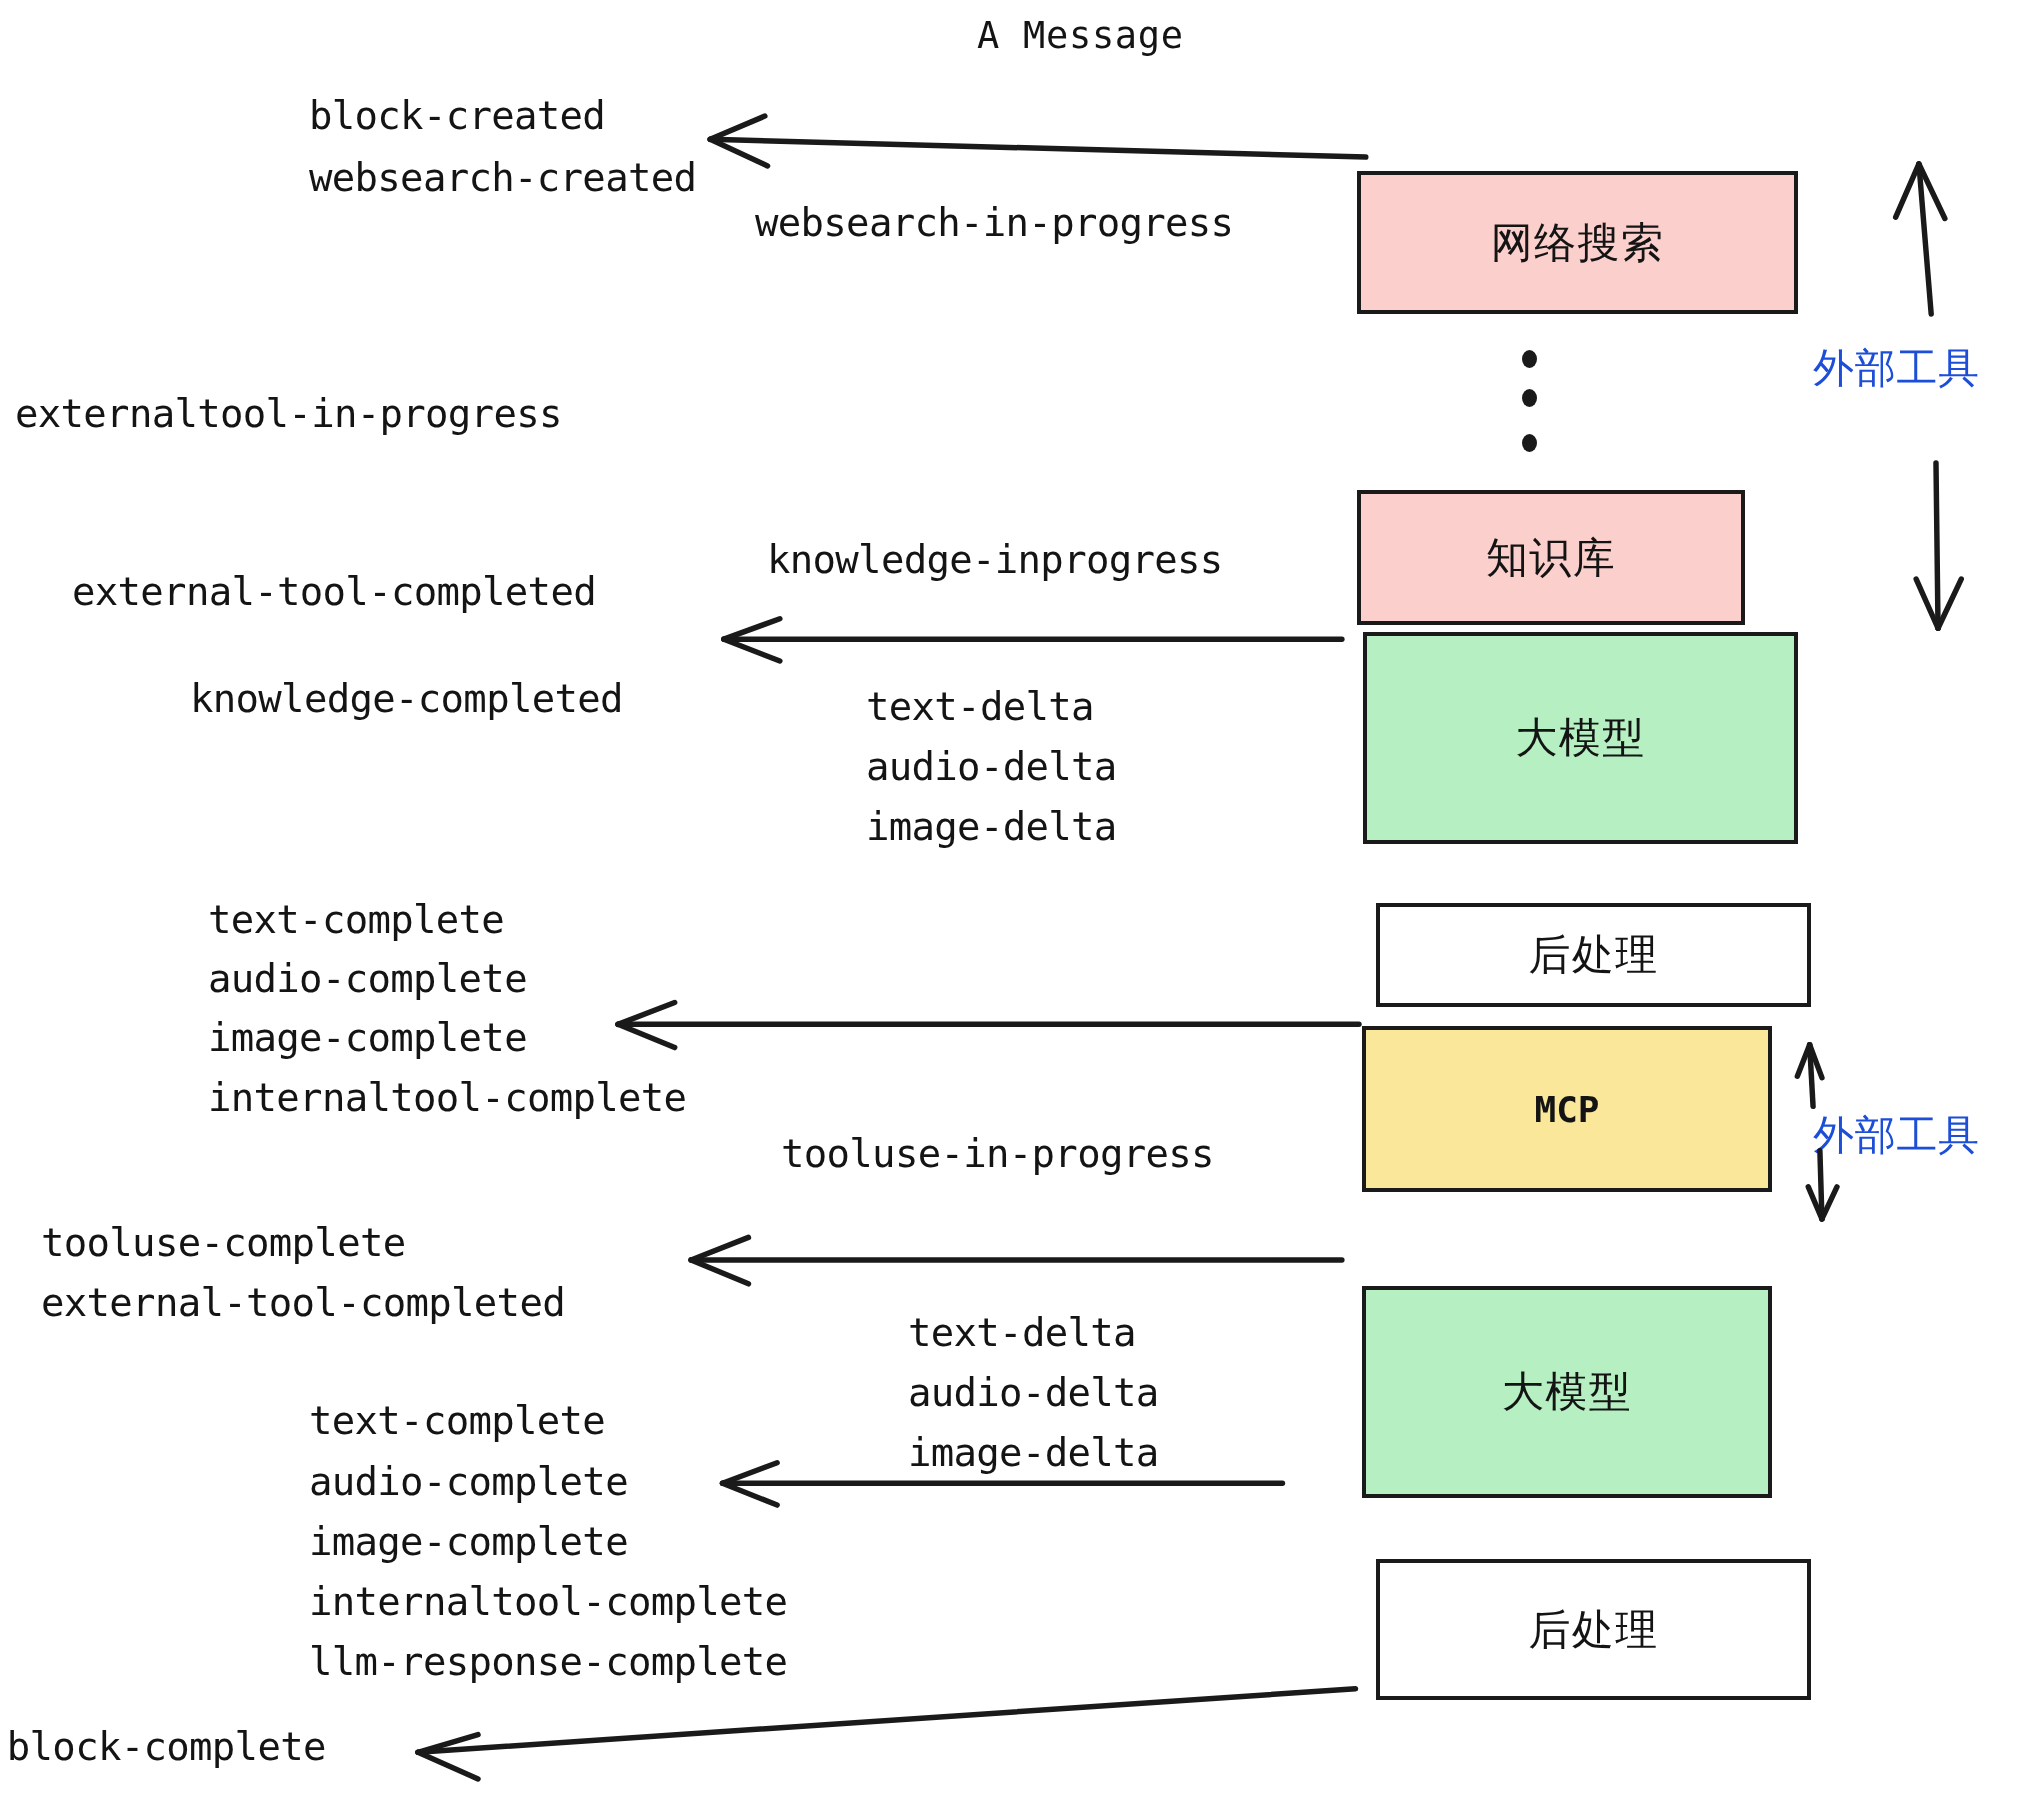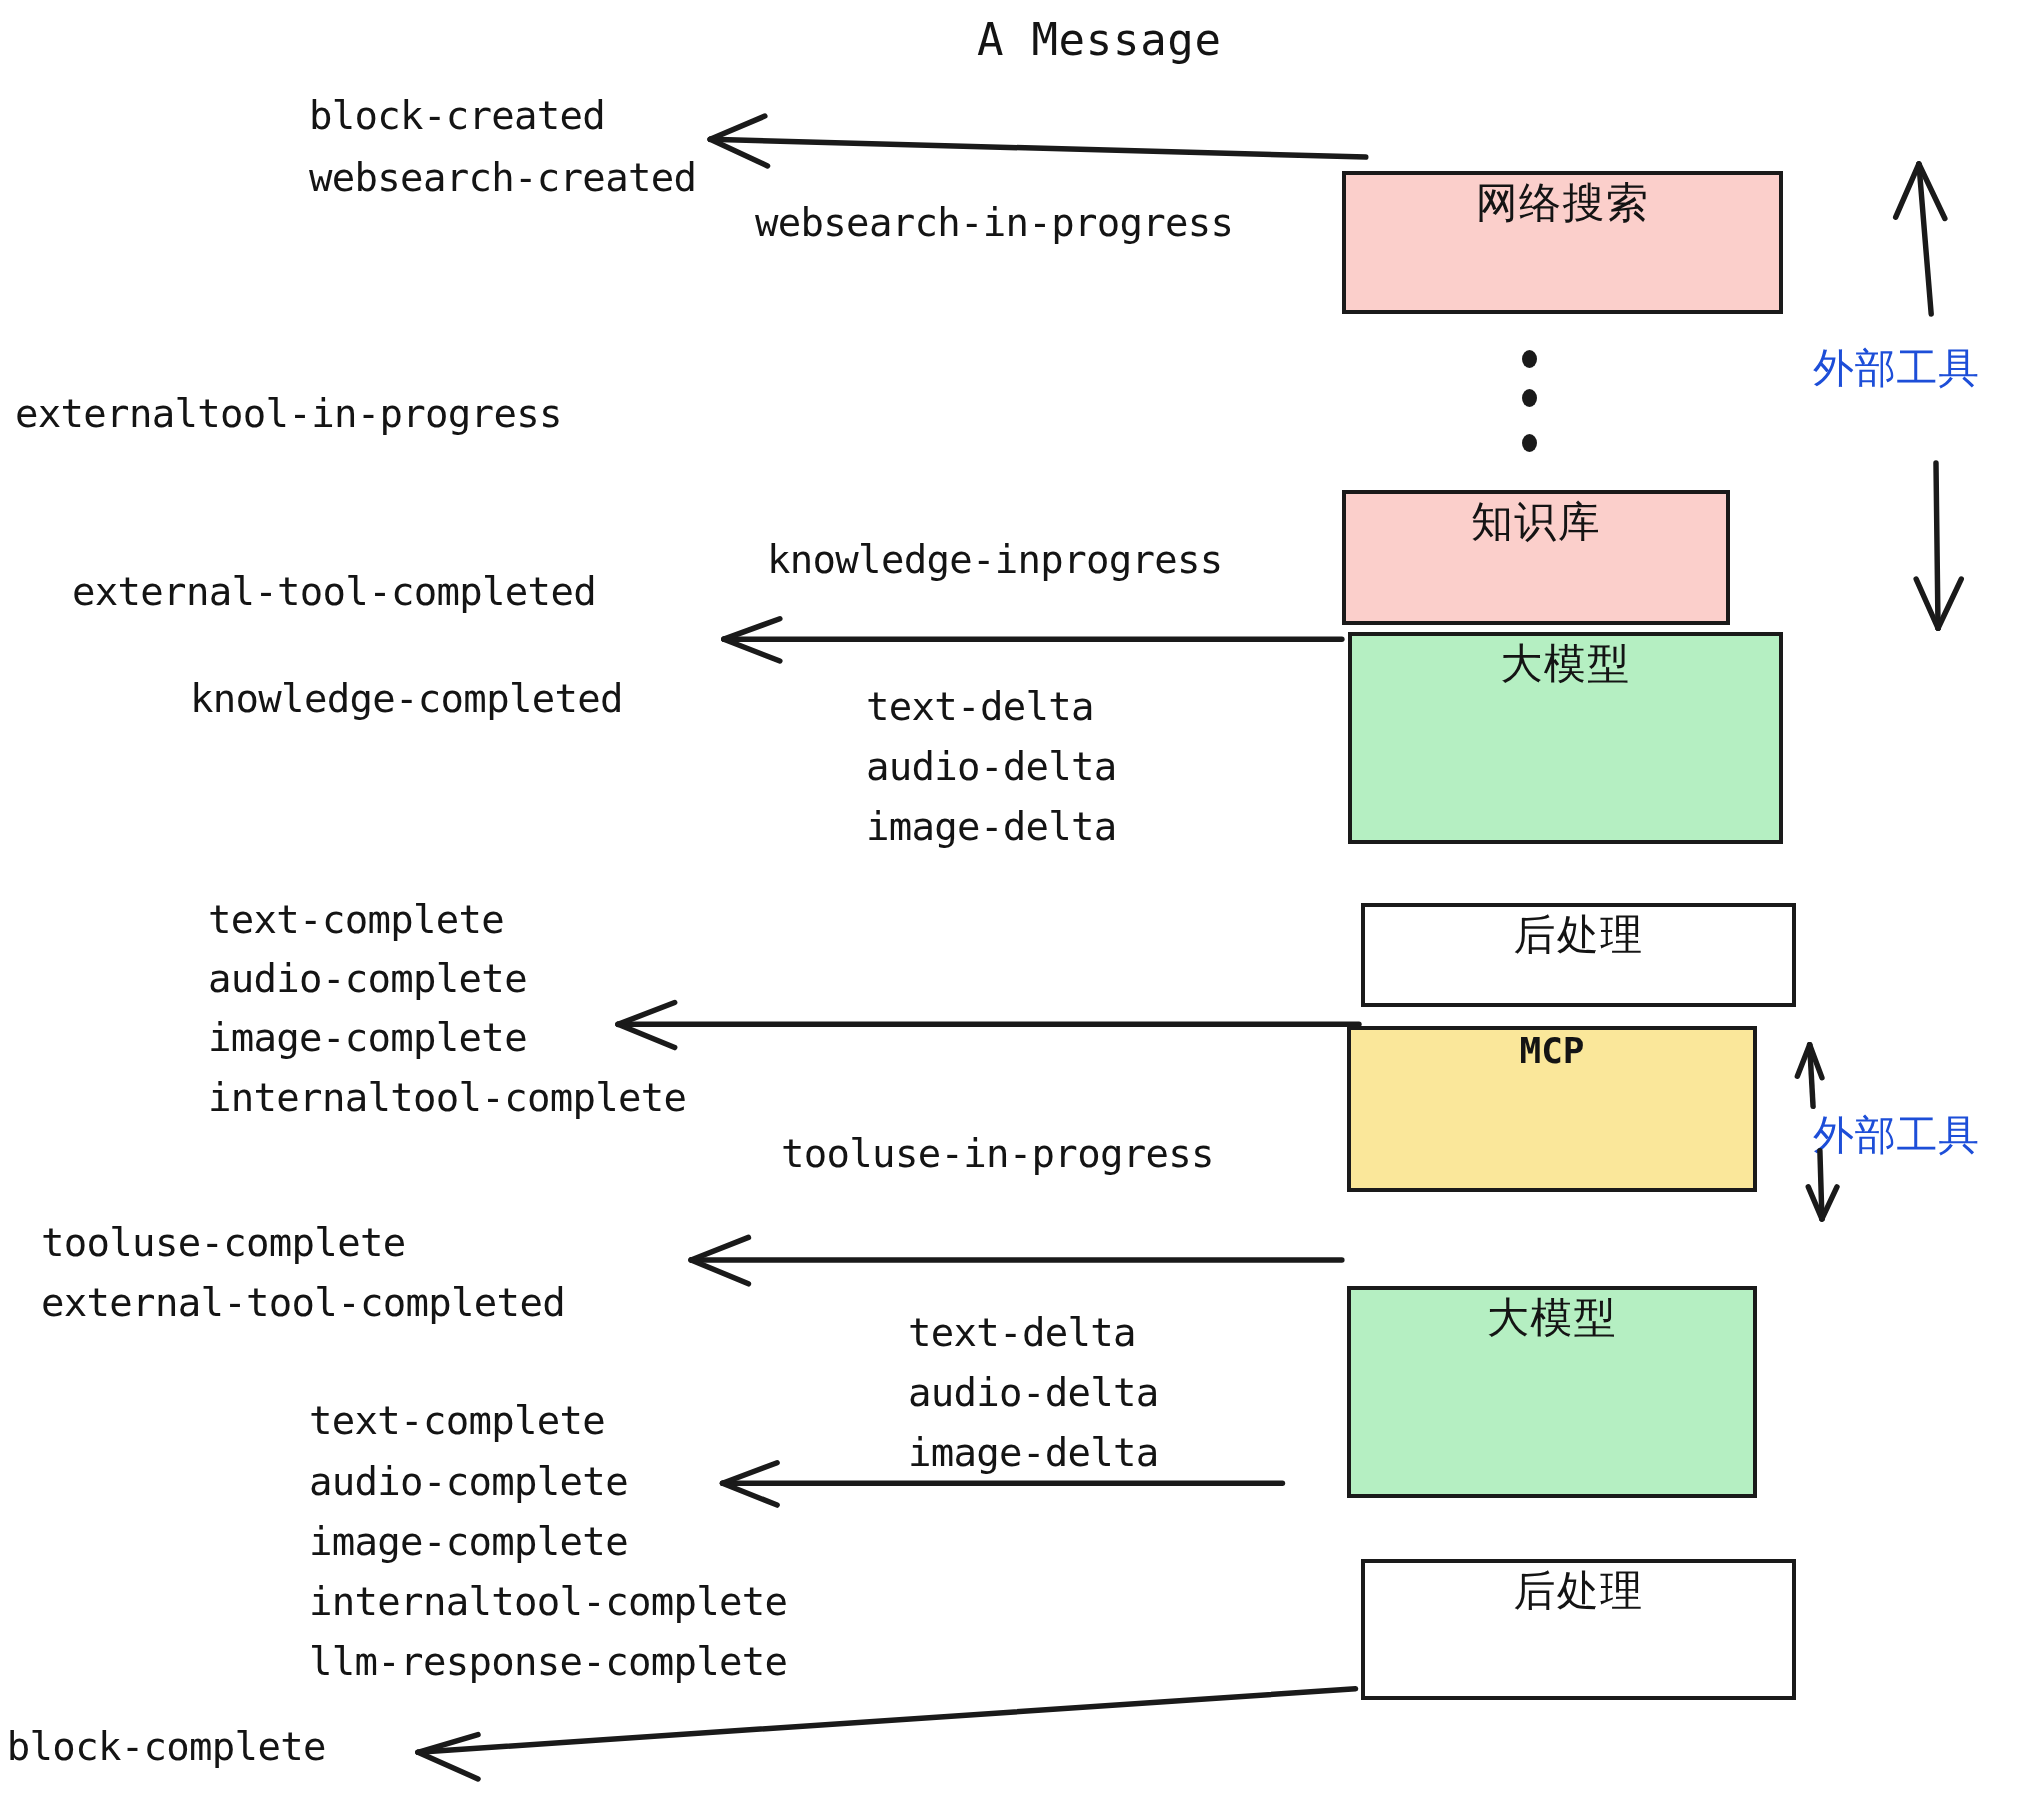--- a/index.html
+++ b/index.html
@@ -20,36 +20,37 @@
     font-family: "DejaVu Sans Mono", "Liberation Mono", monospace;
     font-size: 39px;
     color: #141414;
     white-space: nowrap;
     letter-spacing: -0.7px;
     line-height: 1;
   }
   .title {
     position: absolute;
     font-family: "DejaVu Sans Mono", "Liberation Mono", monospace;
-    font-size: 44px;
+    font-size: 37px;
     color: #141414;
     white-space: nowrap;
     letter-spacing: 0.7px;
   }
   .node {
     position: absolute;
     box-sizing: border-box;
     border: 4.8px solid #1a1a1a;
     display: flex;
-    align-items: flex-start;
+    align-items: center;
     justify-content: center;
     font-family: "DejaVu Sans", "Liberation Sans", sans-serif;
     font-size: 42px;
     color: #141414;
     letter-spacing: 1.4px;
+    margin-left: 15px;
   }
   .node.mcp-node {
     font-family: "DejaVu Sans Mono", "Liberation Mono", monospace;
     font-size: 36px;
     letter-spacing: 0px;
     font-weight: bold;
   }
   .group-label {
     position: absolute;
     font-family: Liberation Mono, monospace;

